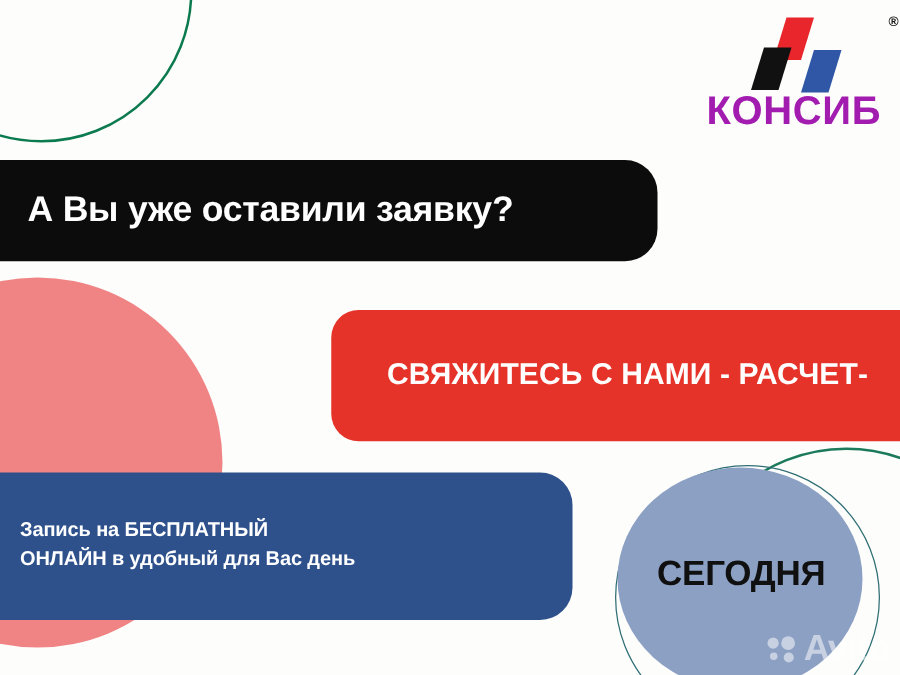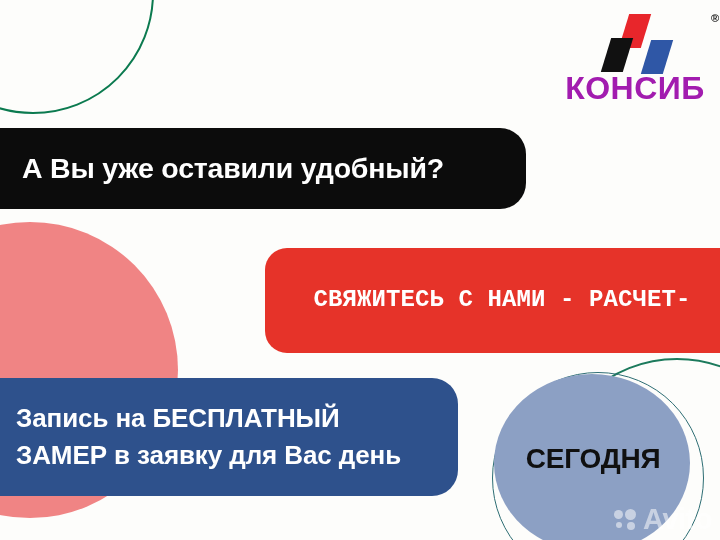--- a/index.html
+++ b/index.html
@@ -144,35 +144,34 @@
     border-radius: 22px;
     padding-left: 22px;
     padding-right: 30px;
     text-align: center;
     justify-content: center;
   }
   #banner-red .banner-text {
     font-size: 24px;
     letter-spacing: 0.1px;
     text-align: right;
-    font-family: Liberation Mono, monospace;
   }
 
   #banner-blue {
     left: -34px;
     top: 378px;
     width: 492px;
     height: 118px;
     background: #2e518c;
     border-radius: 26px;
     padding-left: 50px;
     padding-right: 18px;
   }
   #banner-blue .banner-text {
-    font-size: 26px;
+    font-size: 16px;
     line-height: 1.42;
     letter-spacing: -0.1px;
   }
 
   
   #cta-circle-text {
     position: absolute;
     left: 492px;
     top: 405px;
     width: 202px;
@@ -232,33 +231,33 @@
     <div id="logo-marks">
       <span class="logo-rhombus" id="logo-rhombus-red"></span>
       <span class="logo-rhombus" id="logo-rhombus-black"></span>
       <span class="logo-rhombus" id="logo-rhombus-blue"></span>
     </div>
     <div id="logo-wordmark">КОНСИБ</div>
     <span id="logo-reg">®</span>
   </div>
 
   <div class="banner" id="banner-black">
-    <div class="banner-text">А Вы уже оставили удобный?</div>
+    <div class="banner-text">А Вы уже оставили заявку?</div>
   </div>
 
   <div class="banner" id="banner-red">
     <div class="banner-text">
       <span>СВЯЖИТЕСЬ С НАМИ - РАСЧЕТ-</span><br>
     </div>
   </div>
 
   <div class="banner" id="banner-blue">
     <div class="banner-text">
       <span>Запись на БЕСПЛАТНЫЙ</span><br>
-      <span>ЗАМЕР в заявку для Вас день</span>
+      <span>ОНЛАЙН в удобный для Вас день</span>
     </div>
   </div>
 
   <div id="cta-circle-text">
     <br>
     <span>СЕГОДНЯ</span>
   </div>
 
   <div id="watermark">
     <span id="watermark-dots">

